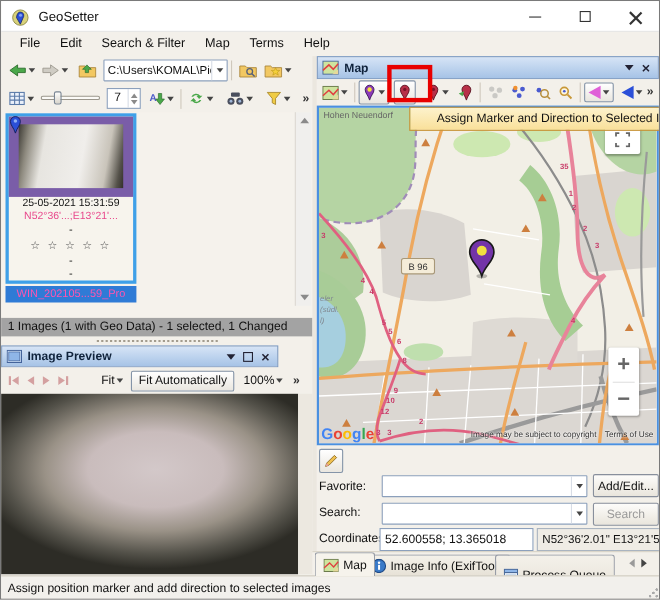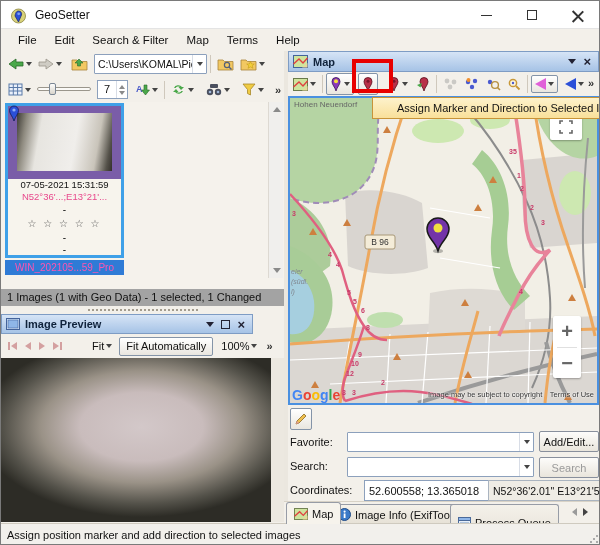--- a/index.html
+++ b/index.html
@@ -215,21 +215,21 @@
   <div class="abs thumb-area">
     <div class="abs thumb-card">
       <div class="abs thumb-purple">
         <div class="abs thumb-img"></div>
         <svg class="abs" style="left:-1px;top:-2px" width="14" height="18" viewBox="0 0 14 18">
           <path d="M7 17 C5.5 12 2.5 10 2.5 6.5 A4.5 4.5 0 1 1 11.5 6.5 C11.5 10 8.5 12 7 17 Z" fill="#2b4fd8" stroke="#101c56" stroke-width="0.8"></path>
           <circle cx="7" cy="6" r="1.6" fill="#8fb0f4"></circle>
         </svg>
       </div>
       <div class="abs" style="left:0;top:73px;width:113px;">
-        <div class="trow" style="font-size:9.5px;line-height:12px;">07-05-2021 15:31:59</div>
+        <div class="trow" style="font-size:9.5px;line-height:12px;">25-05-2021 15:31:59</div>
         <div class="trow" style="font-size:9.5px;line-height:12px;color:#e8488c;">N52°36'...;E13°21'...</div>
         <div class="trow" style="font-size:10px;line-height:13px;">-</div>
         <div class="trow stars" style="line-height:16px;">☆ ☆ ☆ ☆ ☆</div>
         <div class="trow" style="font-size:10px;line-height:12px;">-</div>
         <div class="trow" style="font-size:10px;line-height:12px;">-</div>
       </div>
     </div>
     <div class="abs thumb-name">WIN_202105...59_Pro</div>
 
     <div class="abs sb" style="left:267px;top:0;width:15px;height:176px;">
@@ -550,21 +550,21 @@
     <div class="combo" style="position:absolute;left:59px;top:52px;width:187px;height:20px;">
       <span class="val"></span>
       <span class="cbtn">
           <span class="caret" style="margin:0"></span>
         </span>
     </div>
     <div class="btn abs disabled" style="left:251px;top:52px;width:60px;height:21px;">
         <span>Search</span>
       </div>
     <span class="abs flabel" style="left:2px;top:79px;">Coordinates:</span>
-    <input class="field abs" style="left: 57px; top: 75px; width: 140px; height: 21px; margin-left: 19px;" value="52.600558; 13.365018">
+    <input class="field abs" style="left: 57px; top: 75px; width: 140px; height: 21px;" value="52.600558; 13.365018">
     <div class="dmsbox abs" style="left:200px;top:75px;width:113px;height:21px;">N52°36'2.01" E13°21'54.</div>
   </div>
 
   <div class="abs tabbar">
     <div class="tab active" style="left:2px;">
       <svg width="14" height="12" viewBox="0 0 15 13">
           <rect x="0.5" y="0.5" width="14" height="12" fill="#cfe49e" stroke="#6a7a4a"></rect>
           <path d="M0.5 9 L6 4 L10 8 L14.5 3" stroke="#e04040" stroke-width="1.4" fill="none"></path>
           <path d="M9 12.5 L14.5 8 L14.5 12.5 Z" fill="#e8d89a"></path>
         </svg>

